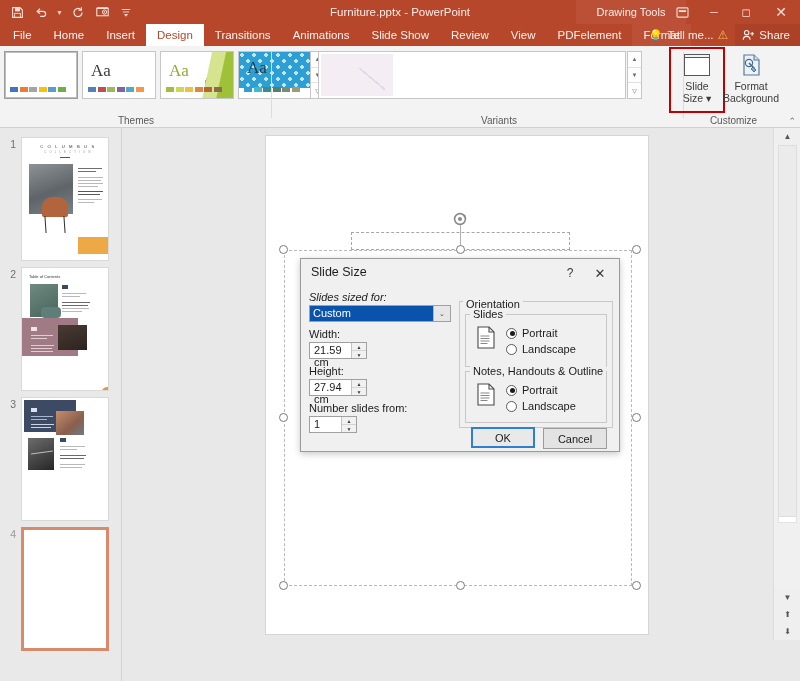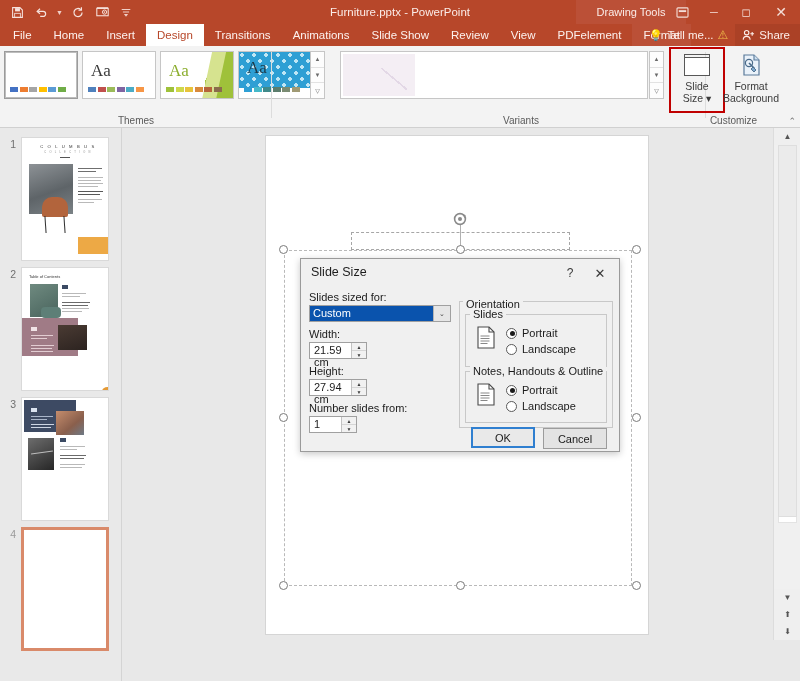--- a/index.html
+++ b/index.html
@@ -106,21 +106,21 @@
   }
   .gal-scroll {
     position:absolute; left:310px; top:5px; width:15px; height:48px;
     border:1px solid #c6c6c6; background:#fdfdfd;
     display:flex; flex-direction:column;
   }
   .gal-btn { flex:1; display:flex; align-items:center; justify-content:center; font-size:6px; color:#6b6b6b; border-bottom:1px solid #e2e2e2;}
   .gal-btn:last-child{ border-bottom:none; }
 
   
-  #grp-variants { left:336px; width:370px;border-radius:20px; }
+  #grp-variants { left:314px; width:370px;border-radius:20px; }
   .var-box {
     position:absolute; left:4px; top:5px; width:308px; height:48px;
     background:#fff; border:1px solid #c6c6c6;
   }
   .var-thumb { position:absolute; left:2px; top:2px; width:72px; height:42px; background:#f4eef4; }
   .var-thumb:after{
     content:""; position:absolute; right:8px; bottom:6px; width:26px; height:22px;
     background:linear-gradient(40deg, transparent 48%, #e3d8e6 48% 53%, transparent 53%);
   }
 
@@ -558,21 +558,21 @@
       <div class="vs-btn">⬇</div>
     </div>
   </div>
 
 
   <div class="dialog">
     <div class="dlg-title">Slide Size</div>
     <div class="dlg-help">?</div>
     <div class="dlg-close">✕</div>
 
-    <div class="lbl" style="left:8px; top:32px;">Slides sized for:</div>
+    <div class="lbl" style="left:8px; top:32px;font-style:italic;">Slides sized for:</div>
     <div class="combo" style="top:46px;">
       <div class="combo-val">Custom</div>
       <div class="combo-arrow">⌄</div>
     </div>
 
     <div class="lbl" style="left:8px; top:69px;">Width:</div>
     <div class="spin" style="left:8px; top:83px; width:58px;">
       <div class="spin-val">21.59 cm</div>
       <div class="spin-btns">
           <span>▲</span>

